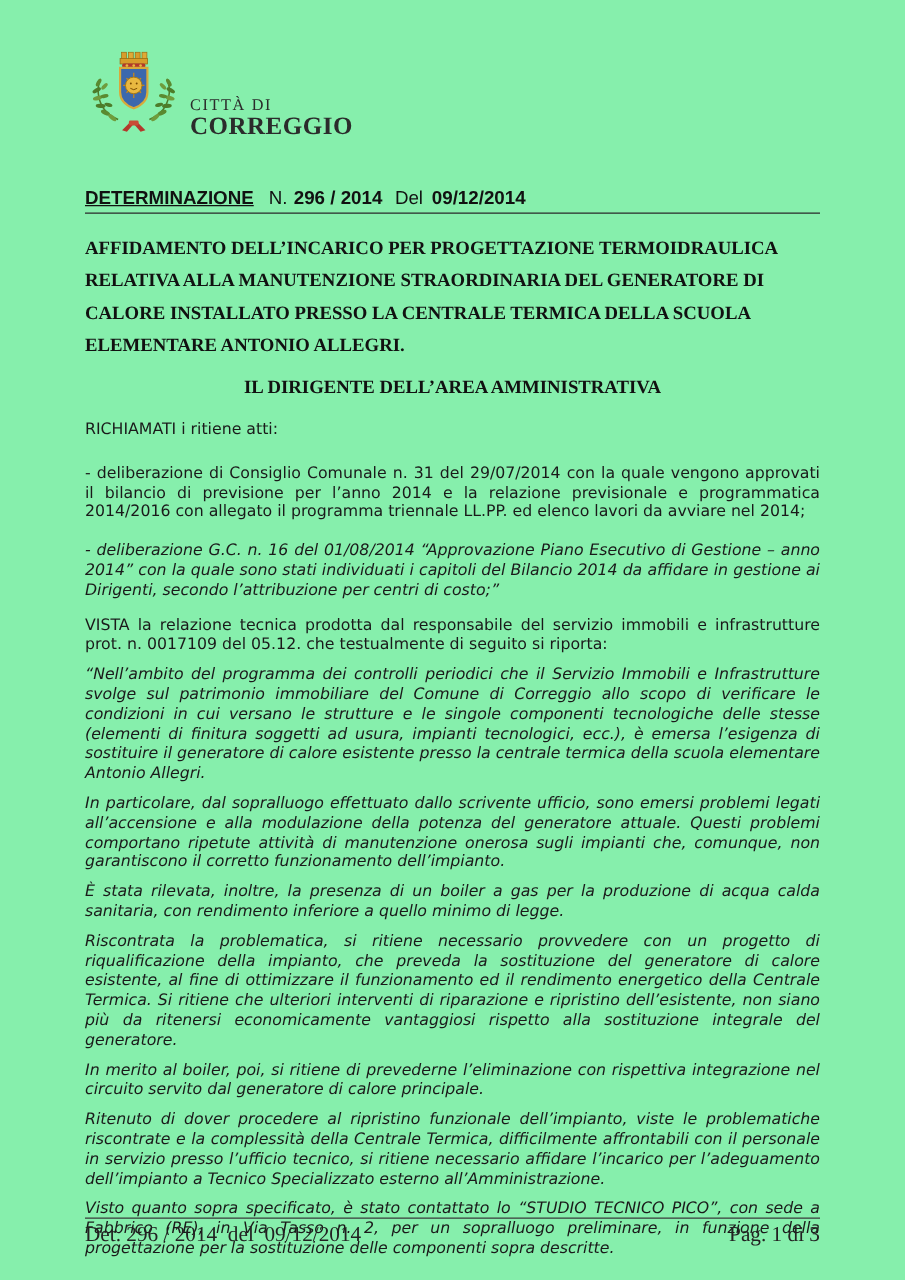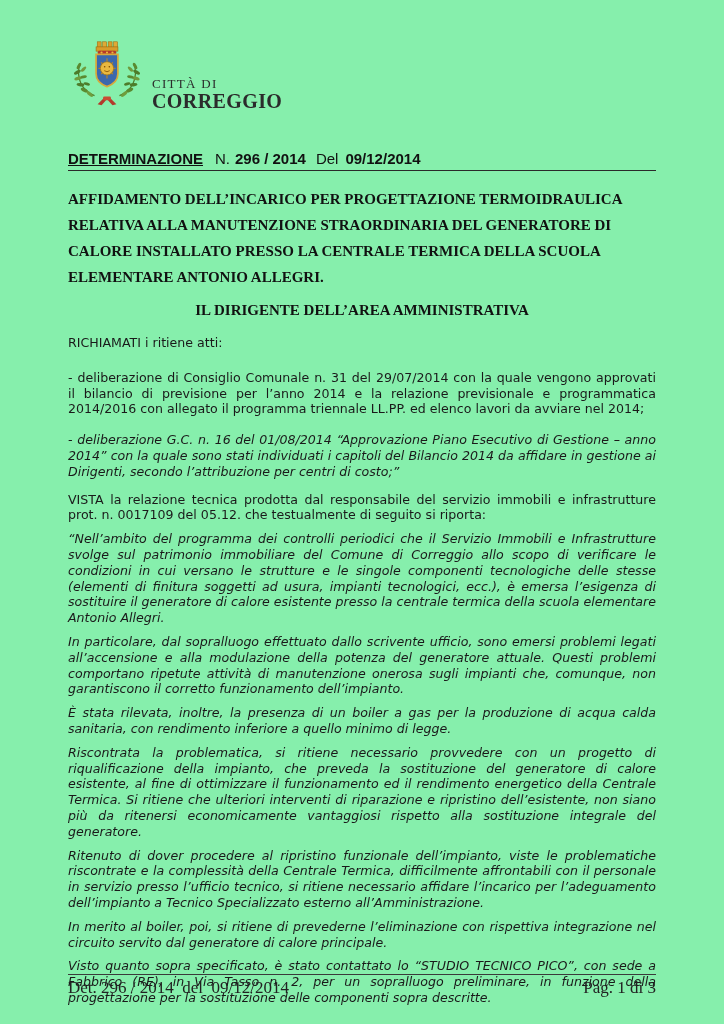--- a/index.html
+++ b/index.html
@@ -132,22 +132,22 @@
 
   <div class="body-text">
     <p class="para mb-xl">RICHIAMATI i ritiene atti:</p>
     <p class="para mb-lg">- deliberazione di Consiglio Comunale n. 31 del 29/07/2014 con la quale vengono approvati il bilancio di previsione per l’anno 2014 e la relazione previsionale e programmatica 2014/2016 con allegato il programma triennale LL.PP. ed elenco lavori da avviare nel 2014;</p>
     <p class="para mb-md">- deliberazione G.C. n. 16 del 01/08/2014 “Approvazione Piano Esecutivo di Gestione – anno 2014” con la quale sono stati individuati i capitoli del Bilancio 2014 da affidare in gestione ai Dirigenti, secondo l’attribuzione per centri di costo;”</p>
     <p class="para">VISTA la relazione tecnica prodotta dal responsabile del servizio immobili e infrastrutture prot. n. 0017109 del 05.12. che testualmente di seguito si riporta:</p>
     <p class="para italic">“Nell’ambito del programma dei controlli periodici che il Servizio Immobili e Infrastrutture svolge sul patrimonio immobiliare del Comune di Correggio allo scopo di verificare le condizioni in cui versano le strutture e le singole componenti tecnologiche delle stesse (elementi di finitura soggetti ad usura, impianti tecnologici, ecc.), è emersa l’esigenza di sostituire il generatore di calore esistente presso la centrale termica della scuola elementare Antonio Allegri.</p>
     <p class="para italic">In particolare, dal sopralluogo effettuato dallo scrivente ufficio, sono emersi problemi legati all’accensione e alla modulazione della potenza del generatore attuale. Questi problemi comportano ripetute attività di manutenzione onerosa sugli impianti che, comunque, non garantiscono il corretto funzionamento dell’impianto.</p>
     <p class="para italic">È stata rilevata, inoltre, la presenza di un boiler a gas per la produzione di acqua calda sanitaria, con rendimento inferiore a quello minimo di legge.</p>
     <p class="para italic">Riscontrata la problematica, si ritiene necessario provvedere con un progetto di riqualificazione della impianto, che preveda la sostituzione del generatore di calore esistente, al fine di ottimizzare il funzionamento ed il rendimento energetico della Centrale Termica. Si ritiene che ulteriori interventi di riparazione e ripristino dell’esistente, non siano più da ritenersi economicamente vantaggiosi rispetto alla sostituzione integrale del generatore.</p>
+    <p class="para italic">In merito al boiler, poi,  si ritiene di prevederne l’eliminazione con rispettiva integrazione nel circuito servito dal generatore di calore principale.</p>
     <p class="para italic">Ritenuto di dover procedere al ripristino funzionale dell’impianto, viste le problematiche riscontrate e la complessità della Centrale Termica, difficilmente affrontabili con il personale in servizio presso l’ufficio tecnico, si ritiene necessario affidare l’incarico per l’adeguamento dell’impianto a Tecnico Specializzato esterno all’Amministrazione.</p>
-    <p class="para italic">In merito al boiler, poi,  si ritiene di prevederne l’eliminazione con rispettiva integrazione nel circuito servito dal generatore di calore principale.</p>
     <p class="para italic">Visto quanto sopra specificato, è stato contattato lo “STUDIO TECNICO PICO”, con sede a Fabbrico (RE), in Via Tasso n. 2, per un sopralluogo preliminare, in funzione della progettazione per la sostituzione delle componenti sopra descritte.</p>
   </div>
 
   <div class="footer">
     <hr class="footer-rule">
     <div class="footer-row">
       <span>Det. 296 / 2014  del  09/12/2014</span>
       <span>Pag. 1 di 3</span>
     </div>
   </div>

